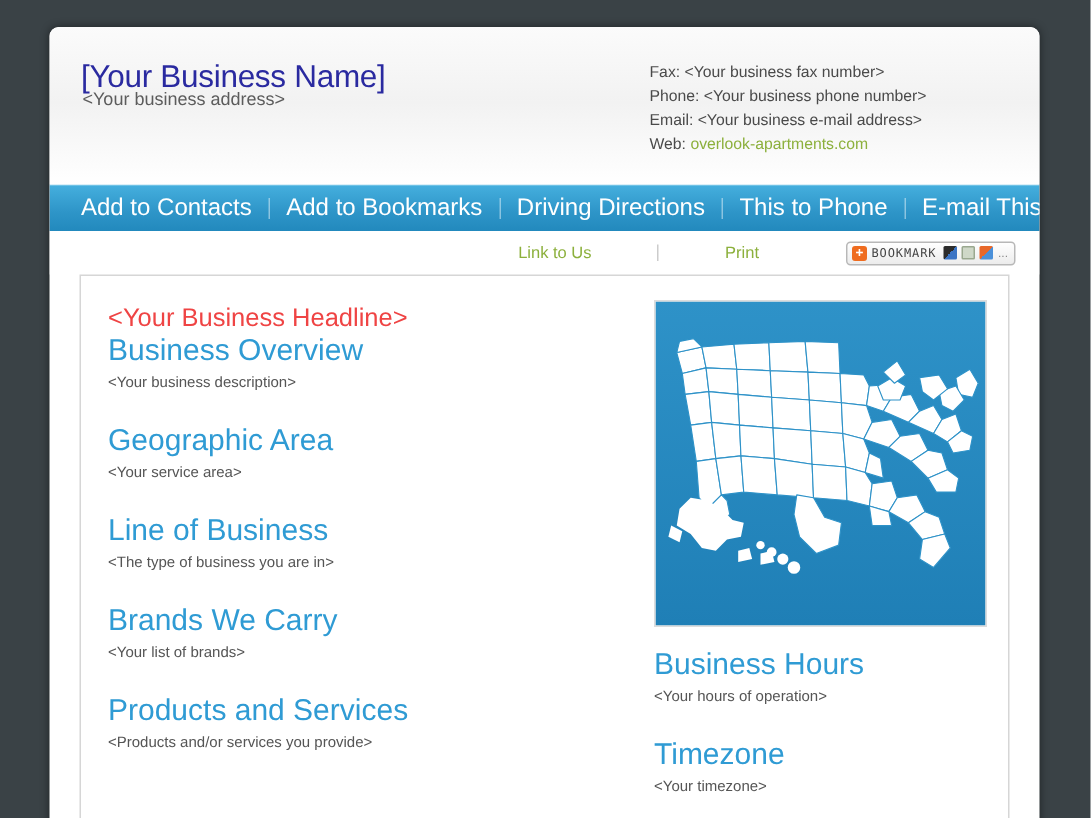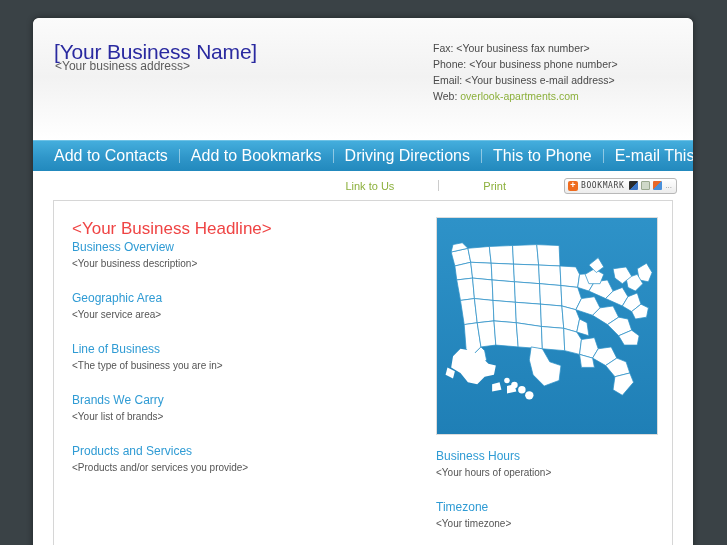--- a/index.html
+++ b/index.html
@@ -22,21 +22,21 @@
     height: 540px;
     background: #ffffff;
     border-radius: 6px 6px 0 0;
     box-shadow: 0 0 6px rgba(0,0,0,0.45);
     overflow: hidden;
   }
 
   
   .header {
     position: relative;
-    height: 122px;
+    height: 105px;
     background: linear-gradient(180deg, #fbfbfb 0%, #f2f2f2 48%, #ffffff 100%);
     border-radius: 6px 6px 0 0;
   }
   .biz-name {
     position: absolute;
     left: 21px;
     top: 22px;
     font-size: 21px;
     color: #2a2aa0;
     letter-spacing: -0.2px;
@@ -162,21 +162,21 @@
     box-sizing: border-box;
   }
 
   .headline {
     font-size: 17px;
     color: #ef4444;
     margin: 6px 0 1px 0;
     white-space: nowrap;
   }
   h2.sec {
-    font-size: 12px;
+    font-size: 20px;
     color: #2f9bd4;
     font-weight: normal;
     margin: 0 0 4px 0;
     white-space: nowrap;
   }
   h2.sec.spaced { margin-top: 22px; }
   p.sub {
     font-size: 10px;
     color: #555555;
     margin: 0;

